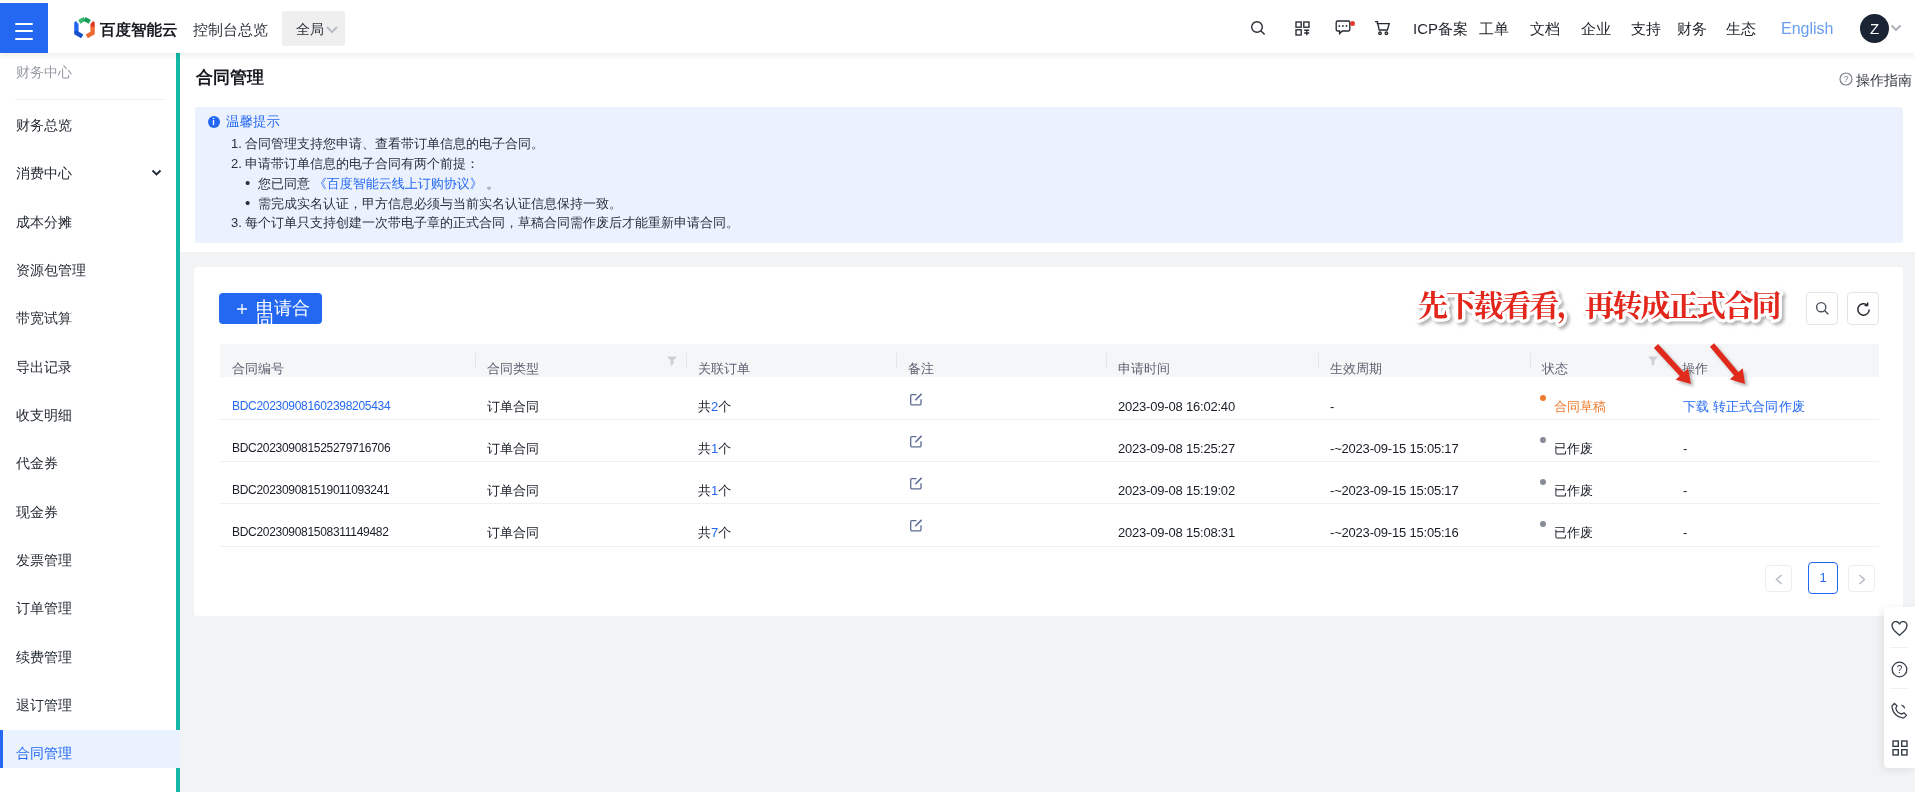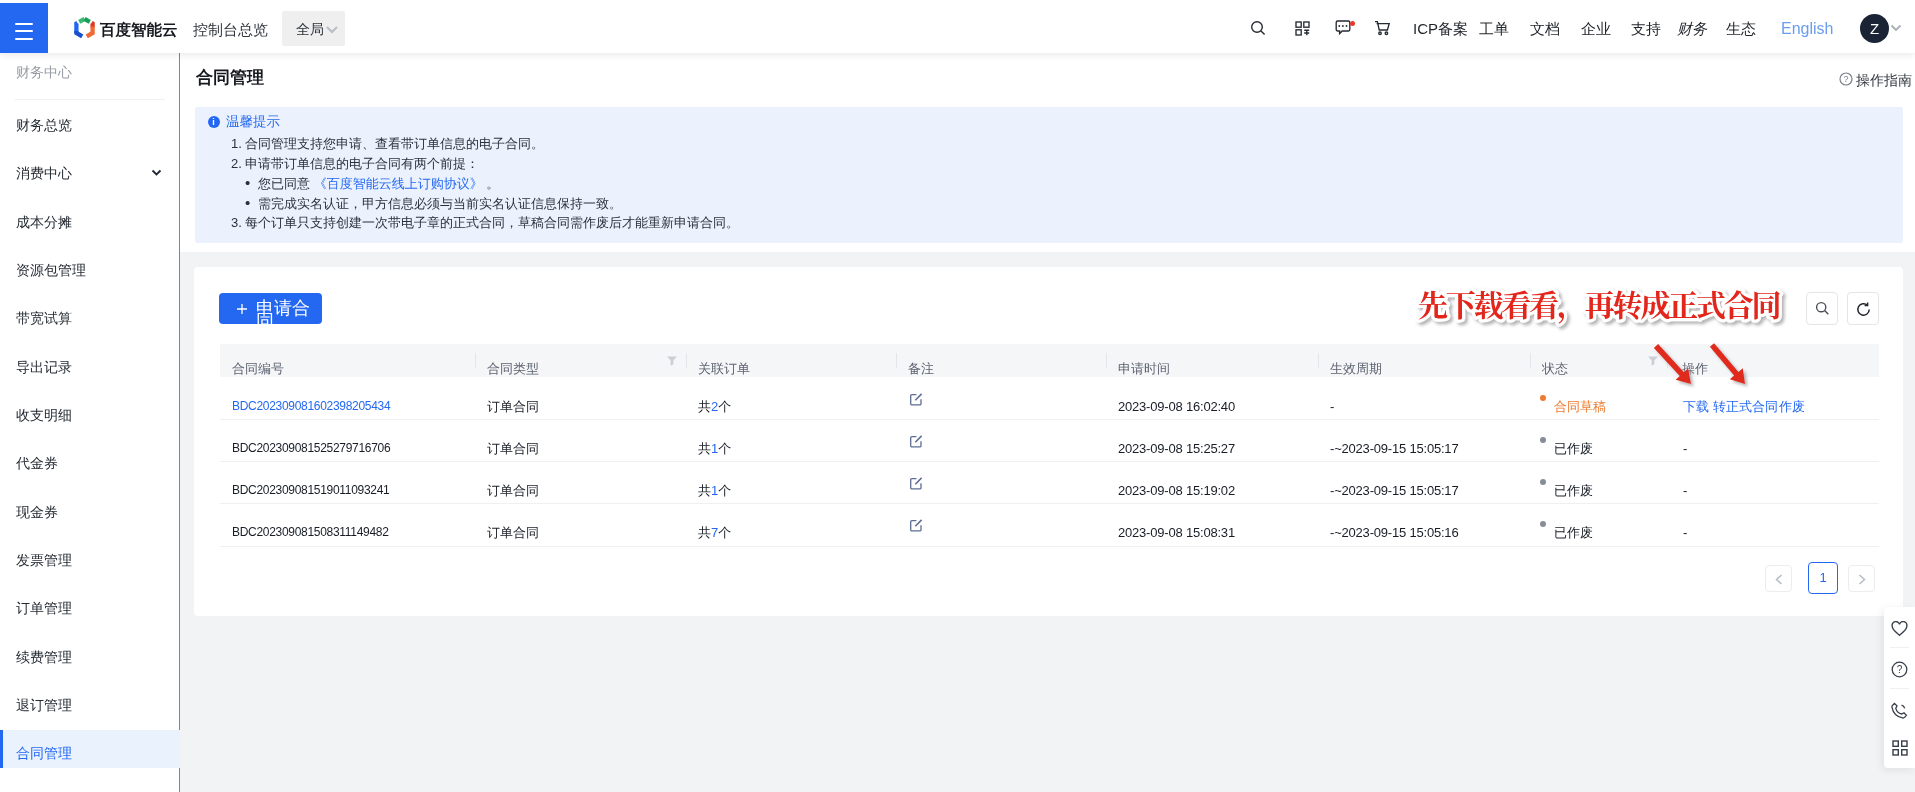--- a/index.html
+++ b/index.html
@@ -1,21 +1,21 @@
 <!DOCTYPE html>
 <html><head><meta charset="utf-8">
 <style>
 *{margin:0;padding:0;box-sizing:border-box;}
 html,body{width:1915px;height:792px;overflow:hidden;background:#f2f3f5;font-family:"Liberation Sans",sans-serif;}
 .abs{position:absolute;}
 #nav{position:absolute;left:0;top:0;width:1915px;height:53px;background:#fff;box-shadow:0 2px 7px rgba(0,0,0,.09);z-index:30;}
 #burger{position:absolute;left:0;top:3px;width:48px;height:50px;background:#2468F2;}
 #burger i{position:absolute;left:15px;width:18px;height:2.4px;background:#fff;border-radius:1px;}
 .navtxt{position:absolute;font-size:15px;line-height:15px;top:21px;color:#1f2329;}
-#sidebar{position:absolute;left:0;top:53px;width:180px;height:739px;background:#fff;border-right:1px solid #14b8a6;z-index:20;}
+#sidebar{position:absolute;left:0;top:53px;width:180px;height:739px;background:#fff;border-right:4px solid #14b8a6;z-index:20;}
 .sitem{position:absolute;left:16px;font-size:14px;line-height:14px;color:#252b33;}
 #pagehead{position:absolute;left:180px;top:53px;width:1735px;height:199px;background:#fff;}
 #alert{position:absolute;left:195px;top:107px;width:1708px;height:136px;background:#ebf2fd;border-radius:2px;}
 .al{position:absolute;font-size:13px;line-height:13px;color:#2a313c;}
 #card{position:absolute;left:194px;top:267px;width:1709px;height:349px;background:#fff;border-radius:4px;}
 .cell{position:absolute;font-size:13px;line-height:13px;color:#181d26;margin-top:8px;}
 .hdr{color:#5c6370;}
 .blue{color:#2468F2;}
 .num{font-size:12px;letter-spacing:-0.3px;}
 .dt{letter-spacing:-0.2px;}
@@ -70,21 +70,21 @@
   <svg class="abs" style="left:1374px;top:20px" width="17" height="16" viewBox="0 0 17 16" fill="none" stroke="#262b33" stroke-width="1.35">
       <path d="M1 1.6 h2.4 l1.8 8.4 h8.2 l1.8 -6.4 h-12.6"></path>
       <circle cx="6" cy="13.2" r="1.25"></circle>
       <circle cx="12.4" cy="13.2" r="1.25"></circle>
     </svg>
   <span class="navtxt" style="left:1413px;">ICP备案</span>
   <span class="navtxt" style="left:1479px;">工单</span>
   <span class="navtxt" style="left:1530px;">文档</span>
   <span class="navtxt" style="left:1581px;">企业</span>
   <span class="navtxt" style="left:1631px;">支持</span>
-  <span class="navtxt" style="left:1677px;font-style:italic;">财务</span>
+  <span class="navtxt" style="left:1677px;">财务</span>
   <span class="navtxt" style="left:1726px;">生态</span>
   <span class="navtxt" style="left:1781px;color:#699ded;font-size:16px;">English</span>
   <div class="abs" style="left:1860px;top:13.5px;width:29px;height:29px;border-radius:50%;background:#1a2434;color:#fff;text-align:center;font-size:15px;line-height:29px;">Z</div>
   <svg class="abs" style="left:1890px;top:24px" width="12" height="8" viewBox="0 0 12 8">
       <path d="M1.5 1.5 L6 6 L10.5 1.5" fill="none" stroke="#a9aeb5" stroke-width="1.8"></path>
     </svg>
 </div>
 
 <div id="sidebar">
   <span class="sitem" style="top:12px;color:#969ba4;">财务中心</span>

